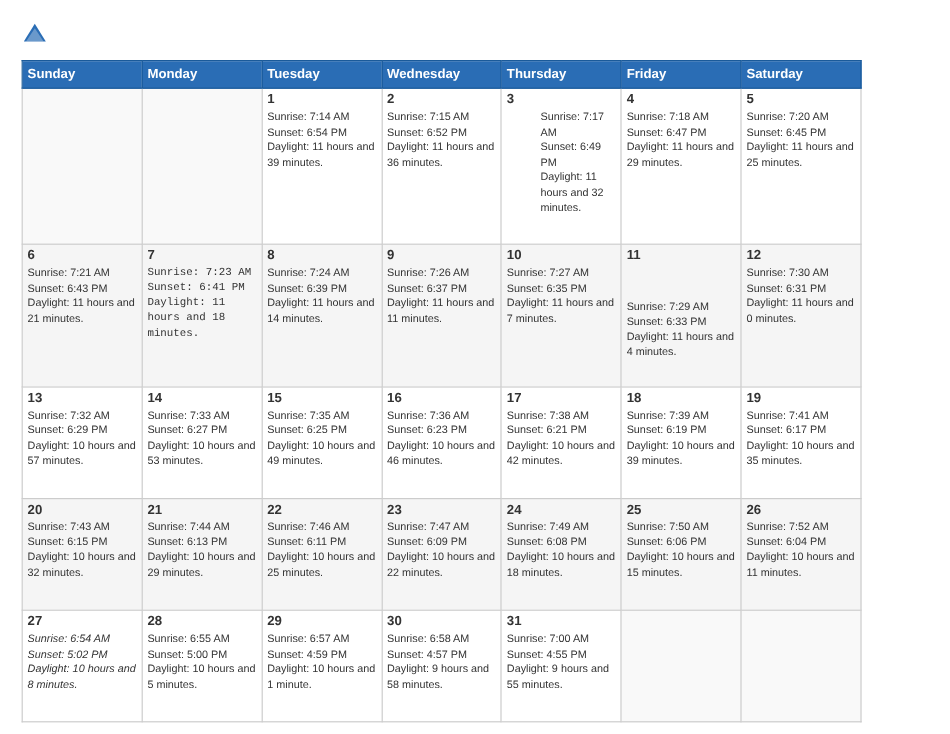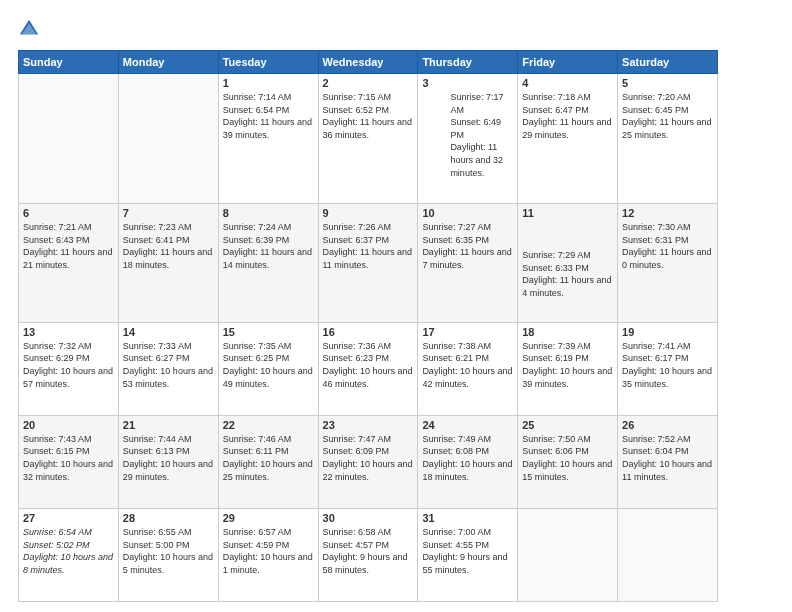--- a/index.html
+++ b/index.html
@@ -168,21 +168,21 @@
         </tr>
         <tr>
           <td>
             <span class="day-num">6</span>
             <div class="day-info" style="white-space: pre-line;">Sunrise: 7:21 AM
 Sunset: 6:43 PM
 Daylight: 11 hours and 21 minutes.</div>
           </td>
           <td>
             <span class="day-num">7</span>
-            <div class="day-info" style="white-space: pre-line;">Sunrise: 7:23 AM
+            <div class="day-info" style="white-space: pre-line; font-family: Liberation Mono, monospace;">Sunrise: 7:23 AM
 Sunset: 6:41 PM
 Daylight: 11 hours and 18 minutes.</div>
           </td>
           <td>
             <span class="day-num">8</span>
             <div class="day-info" style="white-space: pre-line;">Sunrise: 7:24 AM
 Sunset: 6:39 PM
 Daylight: 11 hours and 14 minutes.</div>
           </td>
           <td>

